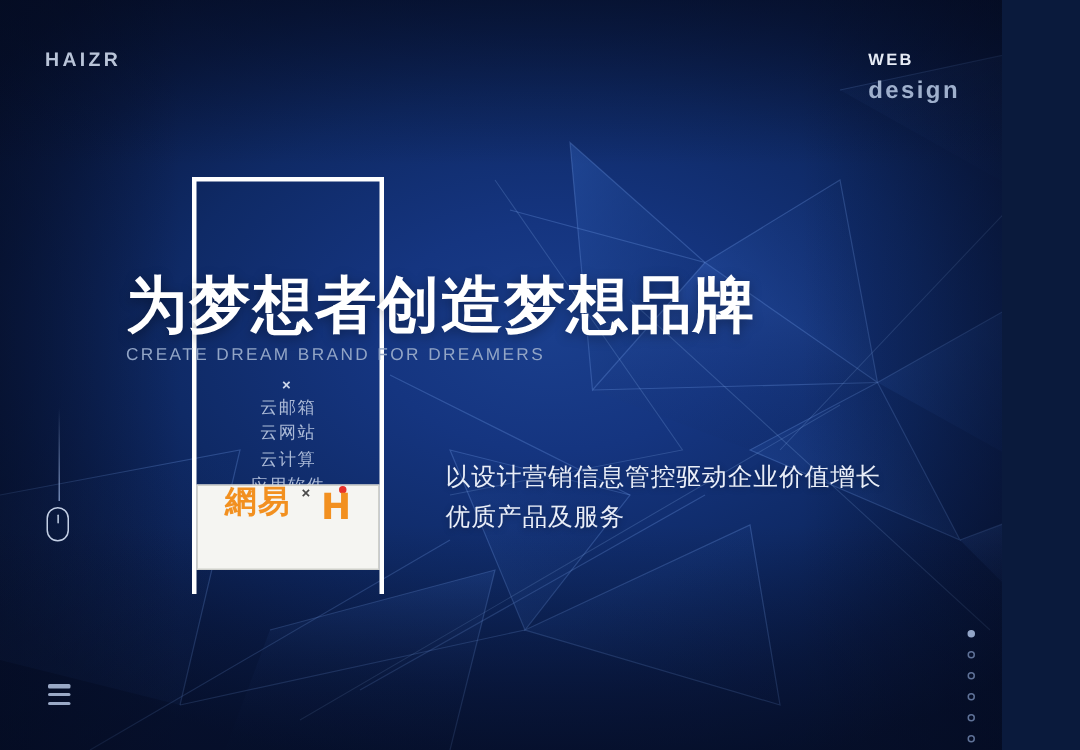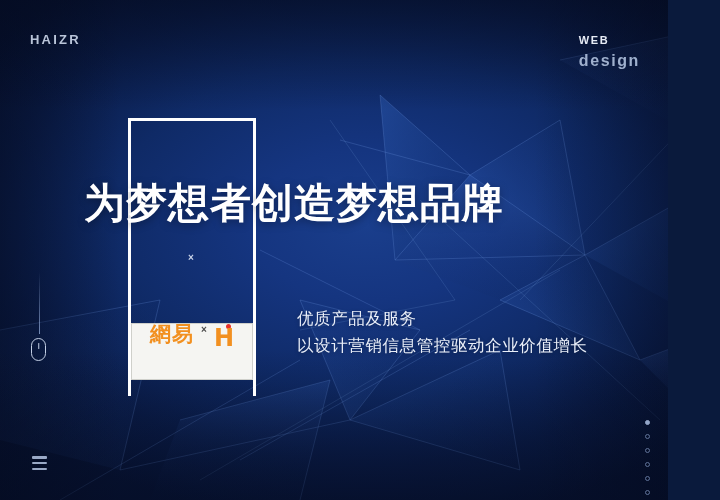--- a/index.html
+++ b/index.html
@@ -305,37 +305,44 @@
   <div class="brand-left">HAIZR</div>
   <div class="brand-right">
     <div class="l1">WEB</div>
     <div class="l2">design</div>
   </div>
 
   <div class="open-frame"></div>
 
   <div class="headline-wrap">
     <div class="headline">为梦想者创造梦想品牌</div>
+    <div class="headline-sub">CREATE DREAM BRAND FOR DREAMERS</div>
   </div>
 
   <div class="xmark">×</div>
 
+  <div class="svc-list">
+    <div class="svc">云邮箱</div>
+    <div class="svc">云网站</div>
+    <div class="svc">云计算</div>
+    <div class="svc">应用软件</div>
+  </div>
 
   <div class="logo-box">
     <span class="netease">網易</span>
     <span class="times">×</span>
     <span class="logo-h">
       <span class="dot"></span>
       <span class="hletter">H</span>
     </span>
   </div>
 
   <div class="body-copy">
+    <div class="line">以设计营销信息管控驱动企业价值增长</div>
     <div class="line">优质产品及服务</div>
-    <div class="line">以设计营销信息管控驱动企业价值增长</div>
   </div>
 
   <div class="rail-line"></div>
   <div class="mouse-icon">
     <span class="wheel"></span>
   </div>
   <div class="menu-icon">
     <i></i>
     <i></i>
     <i></i>

